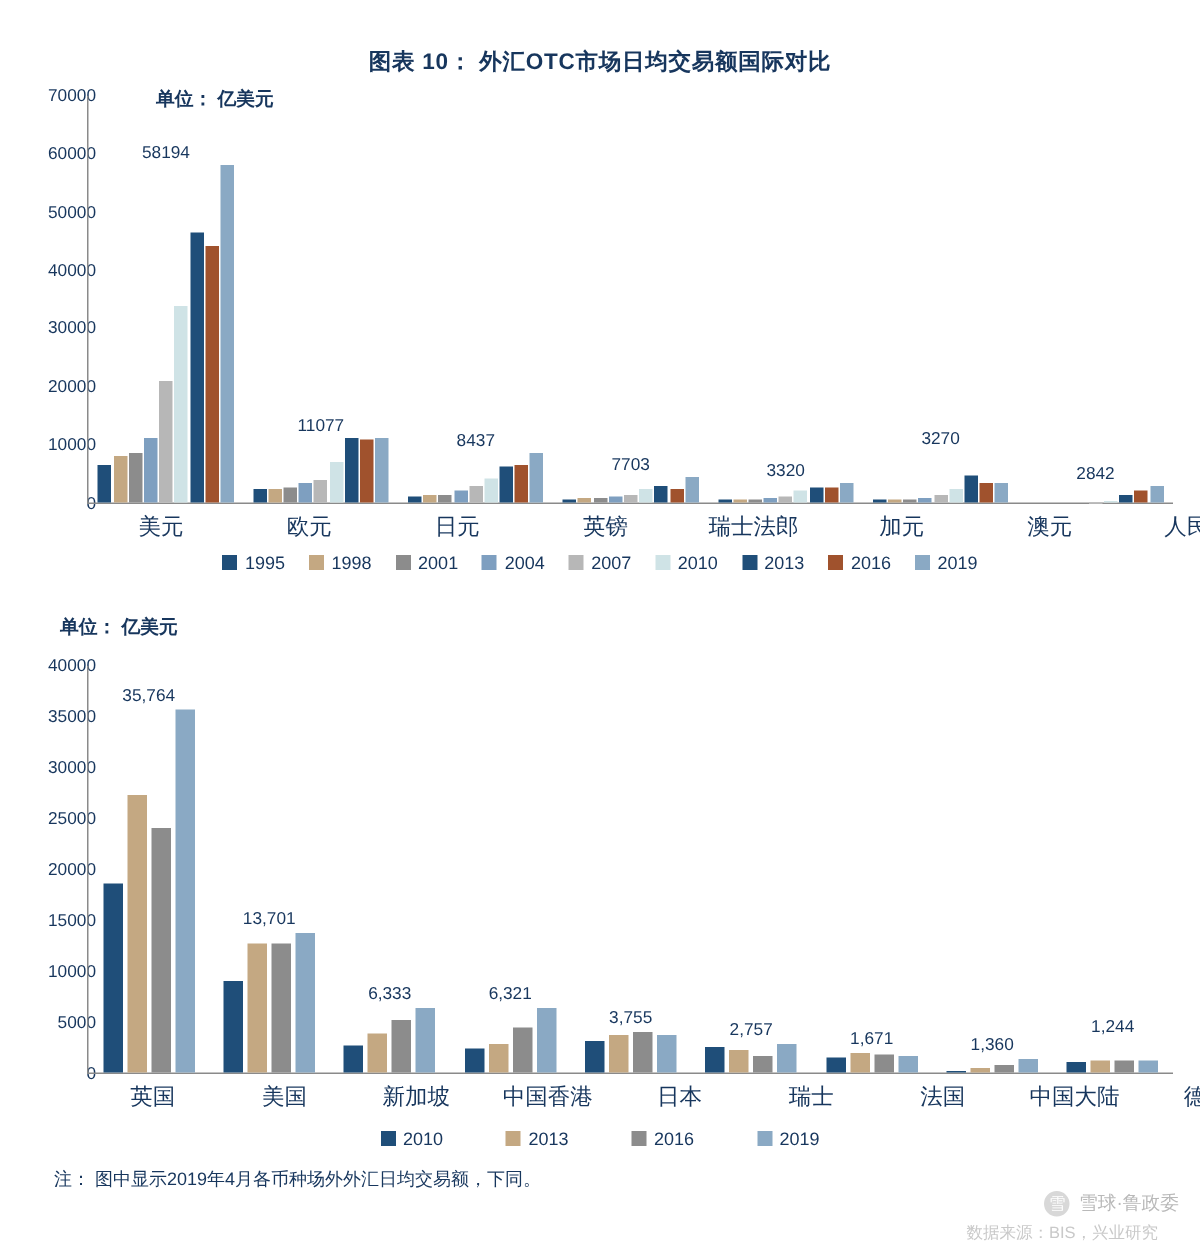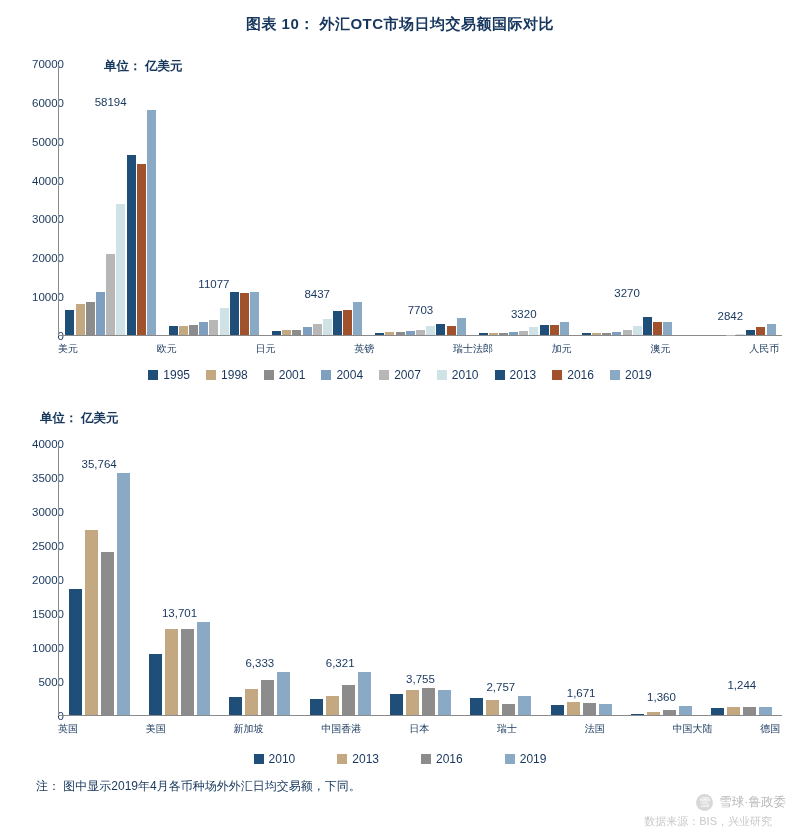--- a/index.html
+++ b/index.html
@@ -18,21 +18,21 @@
   .page {
     width: 800px;
     height: 833px;
     position: relative;
   }
   .title {
     text-align: center;
     font-size: 15px;
     color: #17365d;
     font-weight: bold;
-    padding-top: 15px;
+    padding-top: 32px;
     letter-spacing: 0.5px;
   }
 
   
   .chart-block {
     position: relative;
   }
   .unit-label {
     font-size: 12.5px;
     color: #17365d;
@@ -108,22 +108,22 @@
     white-space: nowrap;
   }
   .x-labels {
     position: absolute;
     left: 58px;
     right: 8px;
     display: flex;
   }
   .x-label {
     flex: 1 1 0;
-    text-align: left;
-    font-size: 10px;
+    text-align: center;
+    font-size: 15px;
     color: #17365d;
   }
   .legend {
     display: flex;
     justify-content: center;
     align-items: center;
     flex-wrap: wrap;
     gap: 0 16px;
     position: absolute;
     left: 0;

